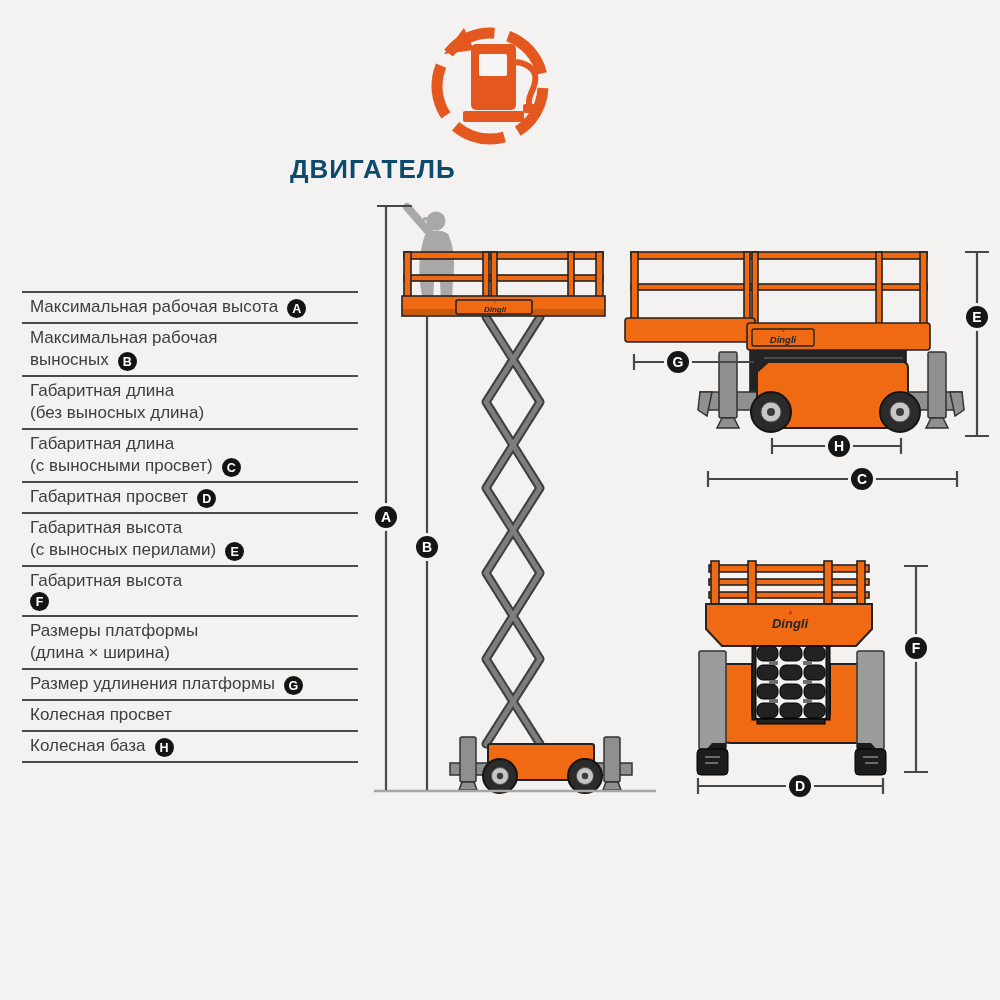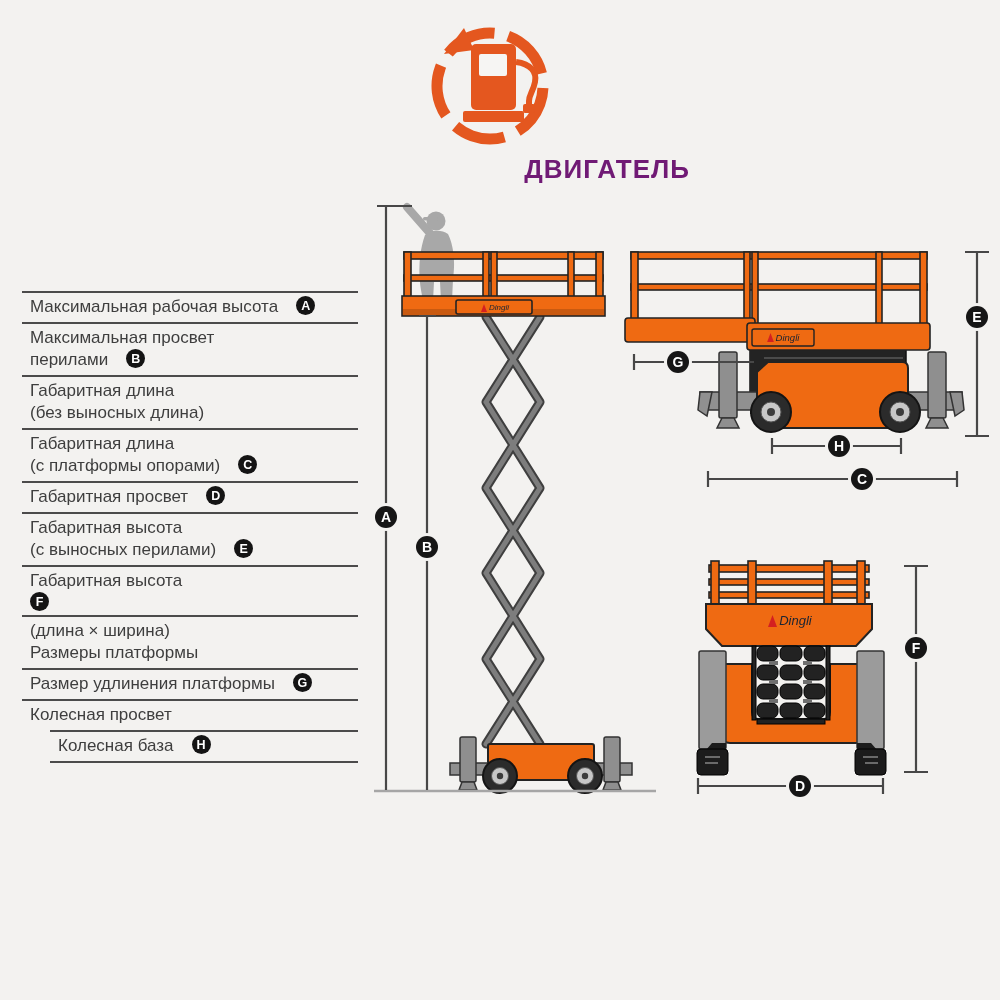--- a/index.html
+++ b/index.html
@@ -1,42 +1,42 @@
 <!DOCTYPE html>
 <html><head>
 <meta charset="utf-8">
 <style>
   html,body{margin:0;padding:0;}
   body{font-family:"Liberation Sans","DejaVu Sans",sans-serif;}
   .stage{position:relative;width:1000px;height:1000px;background:#f3f2f0;overflow:hidden;}
   .drawing{position:absolute;left:0;top:0;width:1000px;height:1000px;}
 
   
-  .engine-label{position:absolute;left:290px;top:154px;width:400px;text-align:right;
-    font-size:26px;font-weight:bold;color:#701a75;letter-spacing:1px;}
+  .engine-label{position:absolute;left:290px;top:154px;width:400px;text-align:left;
+    font-size:26px;font-weight:bold;color:#0c4a6e;letter-spacing:1px;}
 
   
   .spec-table{position:absolute;left:22px;top:291px;width:336px;color:#3e3e3e;}
   .spec-row{border-top:2px solid #4b4b4b;padding:3px 0 4px 8px;font-size:17px;line-height:22px;}
-  .spec-row:last-child{border-bottom:2px solid #4b4b4b;margin-left:28px;}
-  .spec-line{display:flex;align-items:flex-start;gap:18px;white-space:nowrap;}
+  .spec-row:last-child{border-bottom:2px solid #4b4b4b;}
+  .spec-line{display:flex;align-items:flex-end;gap:9px;white-space:nowrap;}
   .tbadge{display:inline-flex;align-items:center;justify-content:center;width:19px;height:19px;
     border-radius:50%;background:#141414;color:#fff;font-size:12.5px;font-weight:bold;flex:0 0 19px;}
 
   
   .dbadge{position:absolute;width:22px;height:22px;border-radius:50%;background:#161616;color:#fff;
     display:flex;align-items:center;justify-content:center;font-size:14px;font-weight:bold;
     box-shadow:0 0 0 3px #f3f2f0;}
   .m-a{left:375px;top:506px}.m-b{left:416px;top:536px}.m-g{left:667px;top:351px}
   .m-e{left:966px;top:306px}.m-h{left:828px;top:435px}.m-c{left:851px;top:468px}
   .m-f{left:905px;top:637px}.m-d{left:789px;top:775px}
 
   
   .logo{position:absolute;display:flex;align-items:center;justify-content:center;gap:2px;
-    color:#1b2433;font-weight:normal;font-style:italic;}
+    color:#1b2433;font-weight:bold;font-style:italic;flex-direction:column;}
   .logo svg{display:block;}
   .logo-center{left:458px;top:301px;width:74px;height:13px;font-size:8px;}
   .logo-side{left:752px;top:329px;width:62px;height:16px;font-size:9.5px;}
   .logo-front{left:748px;top:610px;width:84px;height:21px;font-size:13px;}
 </style>
 </head>
 <body>
 
 <div class="stage">
 
@@ -243,41 +243,41 @@
 
   <div class="spec-table">
     <div class="spec-row">
       <div class="spec-line">
           <span>Максимальная рабочая высота</span>
           <span class="tbadge">A</span>
         </div>
     </div>
     <div class="spec-row">
       <div class="spec-line">
-          <span>Максимальная просвет</span>
-        </div>
-      <div class="spec-line">
-          <span>перилами</span>
+          <span>Максимальная рабочая</span>
+        </div>
+      <div class="spec-line">
+          <span>выносных</span>
           <span class="tbadge">B</span>
         </div>
     </div>
     <div class="spec-row">
       <div class="spec-line">
           <span>Габаритная длина</span>
         </div>
       <div class="spec-line">
           <span>(без выносных длина)</span>
         </div>
     </div>
     <div class="spec-row">
       <div class="spec-line">
           <span>Габаритная длина</span>
         </div>
       <div class="spec-line">
-          <span>(с платформы опорами)</span>
+          <span>(с выносными просвет)</span>
           <span class="tbadge">C</span>
         </div>
     </div>
     <div class="spec-row">
       <div class="spec-line">
           <span>Габаритная просвет</span>
           <span class="tbadge">D</span>
         </div>
     </div>
     <div class="spec-row">
@@ -292,24 +292,24 @@
     <div class="spec-row">
       <div class="spec-line">
           <span>Габаритная высота</span>
         </div>
       <div class="spec-line">
           <span class="tbadge">F</span>
         </div>
     </div>
     <div class="spec-row">
       <div class="spec-line">
+          <span>Размеры платформы</span>
+        </div>
+      <div class="spec-line">
           <span>(длина × ширина)</span>
-        </div>
-      <div class="spec-line">
-          <span>Размеры платформы</span>
         </div>
     </div>
     <div class="spec-row">
       <div class="spec-line">
           <span>Размер удлинения платформы</span>
           <span class="tbadge">G</span>
         </div>
     </div>
     <div class="spec-row">
       <div class="spec-line">

